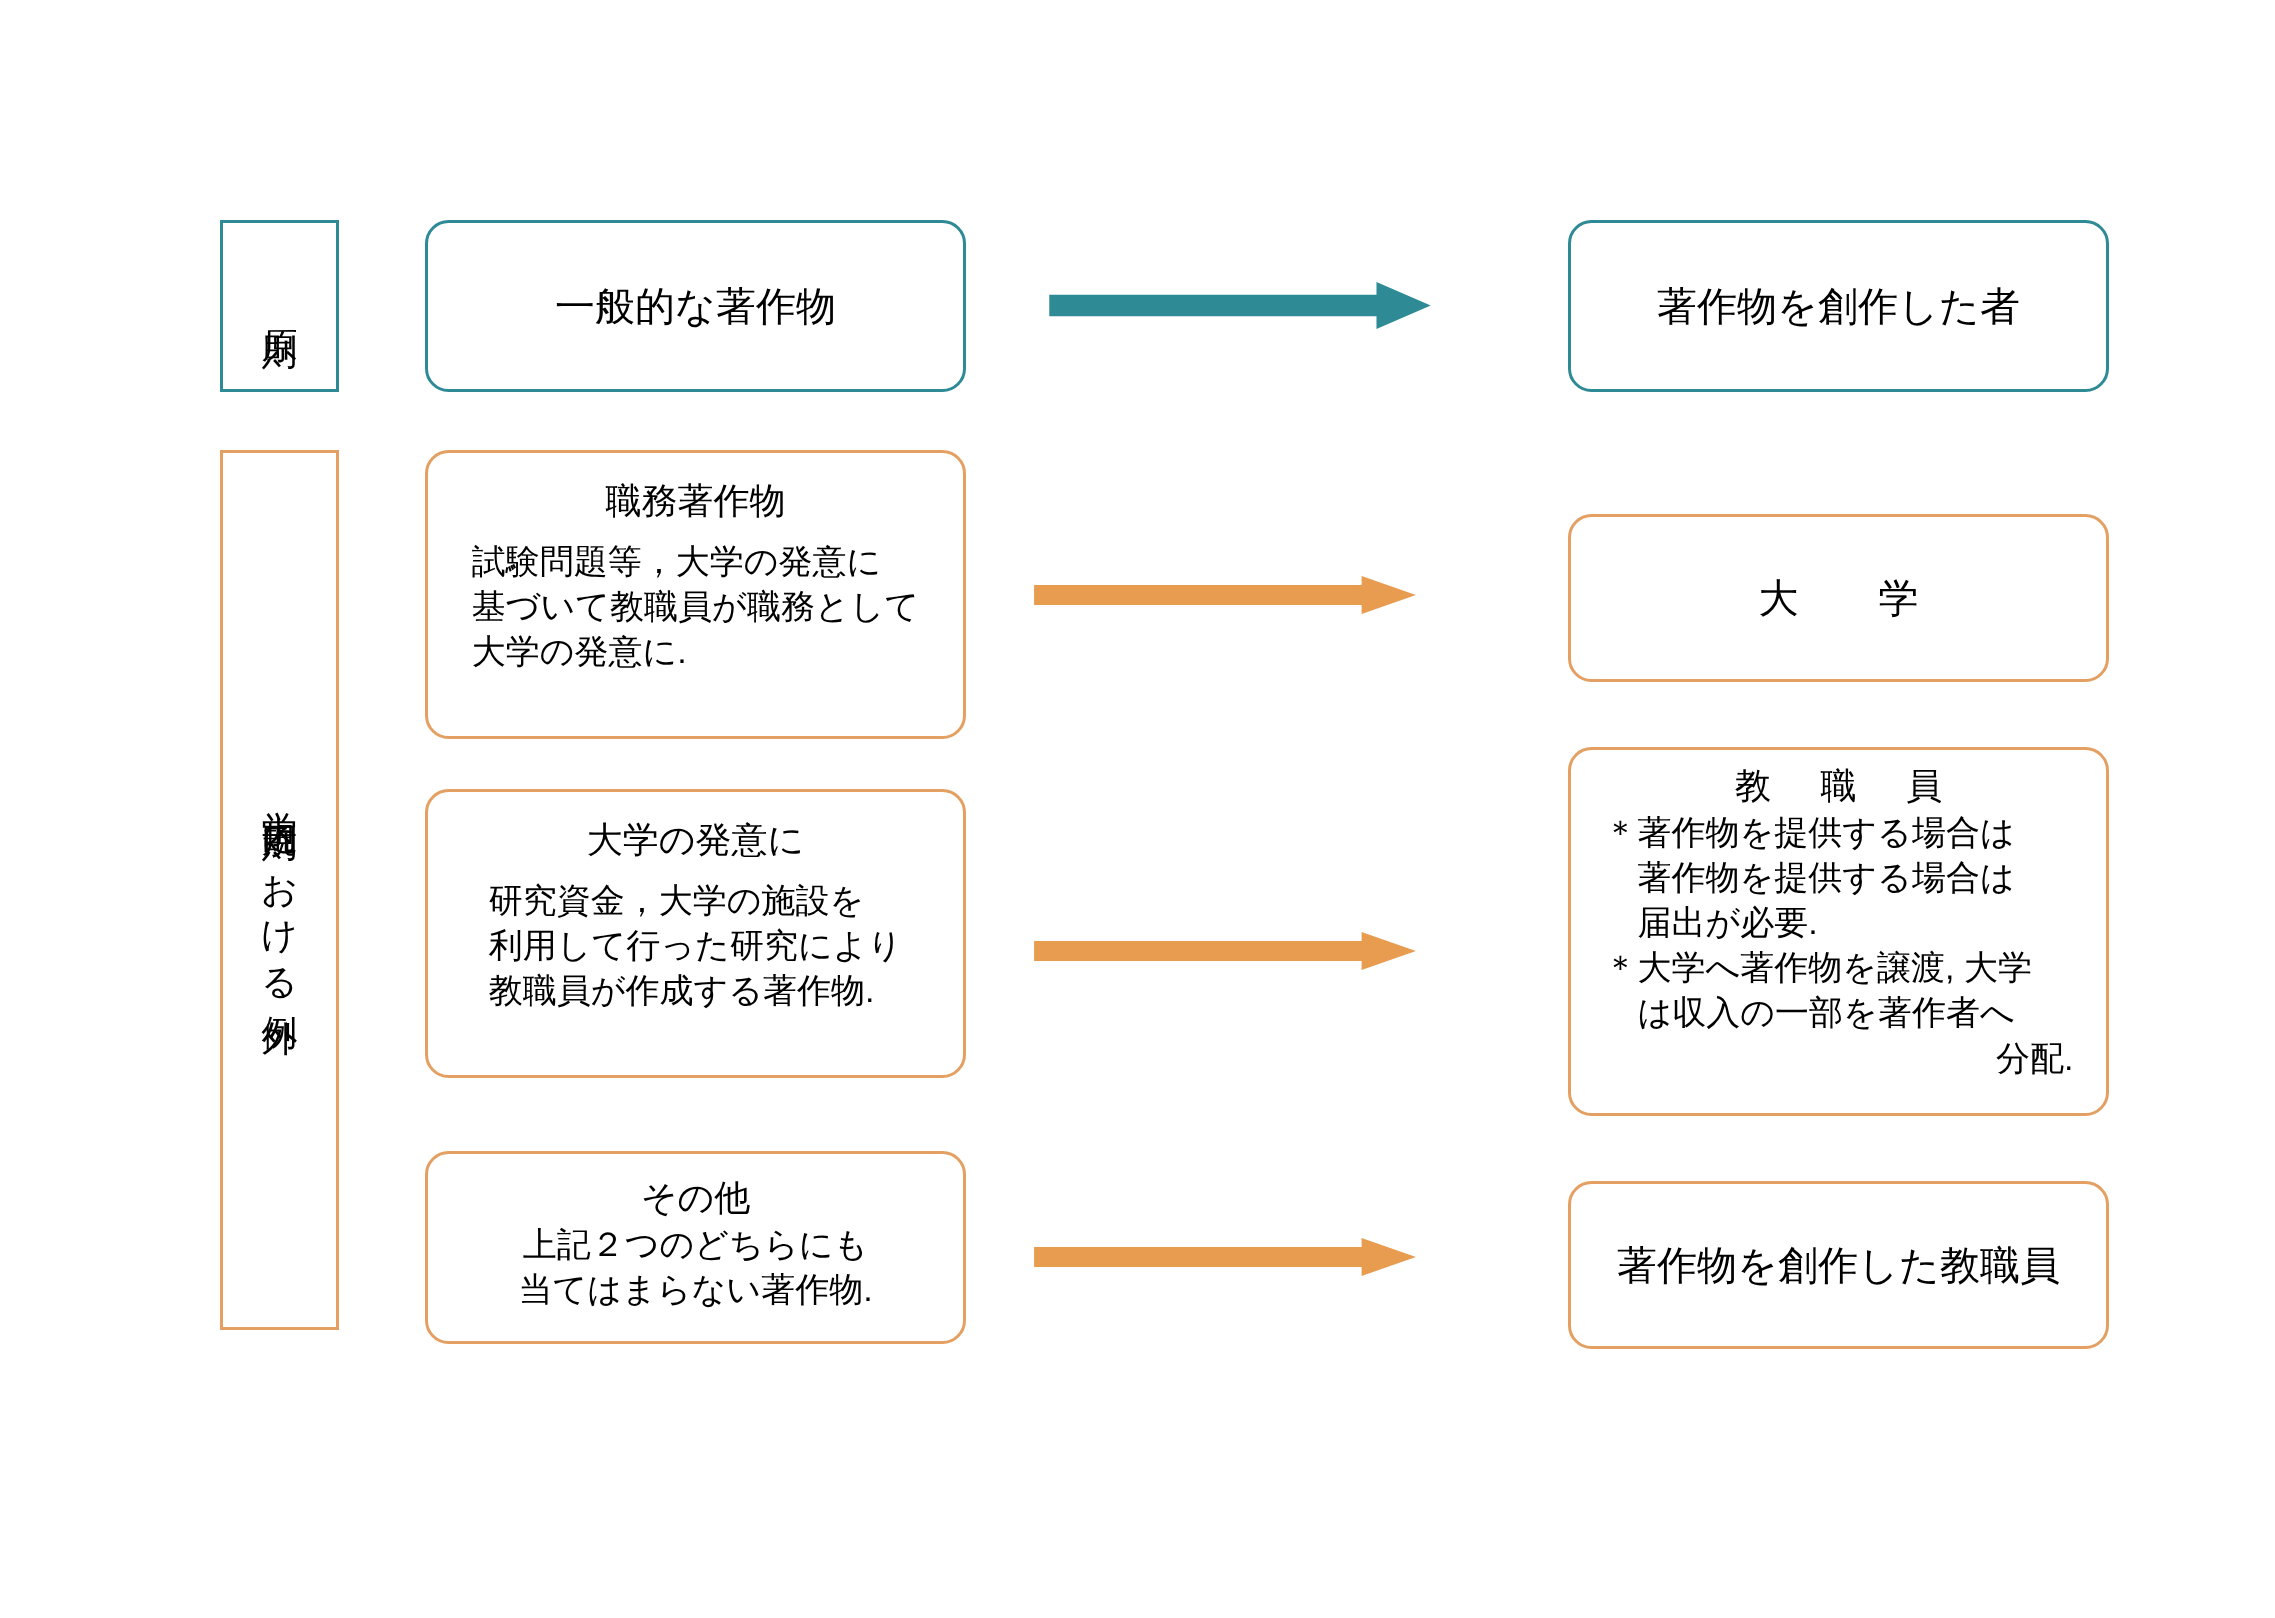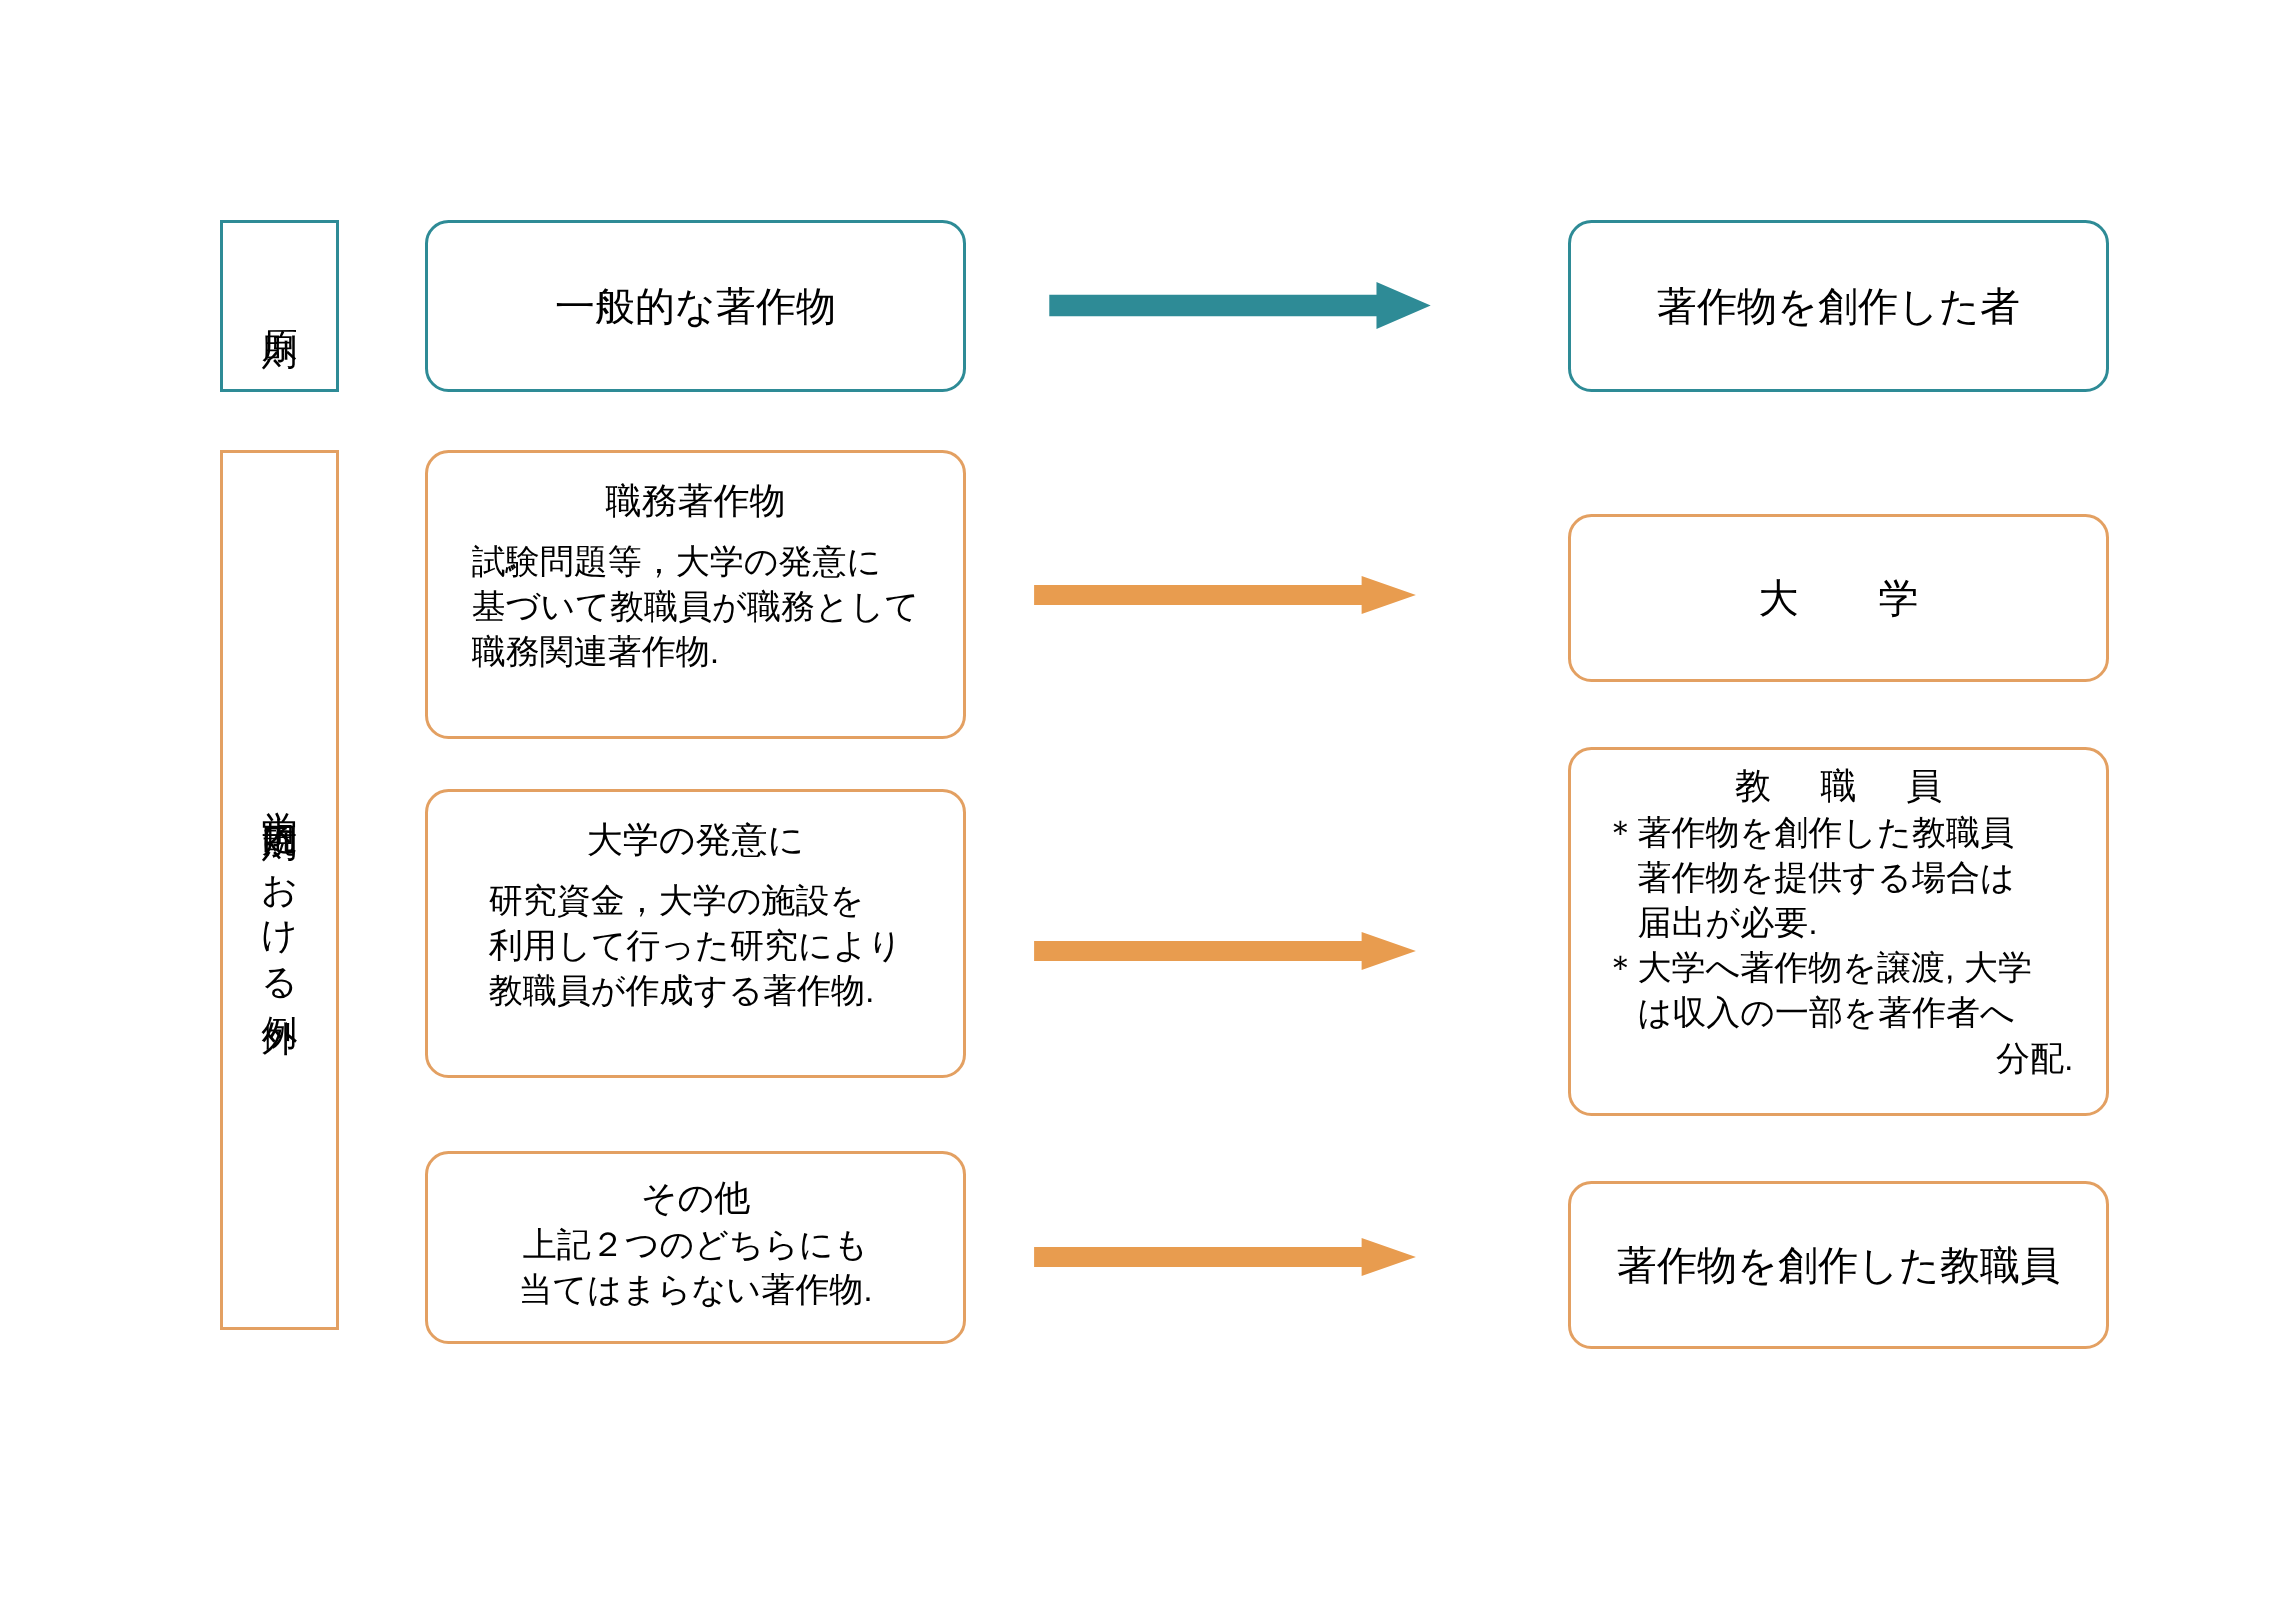--- a/index.html
+++ b/index.html
@@ -105,21 +105,21 @@
     <path d="M0 14 H 362 V 0 L 422 26 L 362 52 V 38 H 0 Z" fill="#2E8B96"></path>
   </svg>
 
   <div class="box teal-border rounded" style="left:1568px; top:220px; width:541px; height:172px;">
     <div class="single-line">著作物を創作した者</div>
   </div>
 
   <div class="box orange-border rounded" style="left:425px; top:450px; width:541px; height:289px; justify-content:flex-start; padding-top:23.5px;">
     <div class="box-title">職務著作物</div>
     <div class="gap-sm"></div>
-    <div class="box-body"><span>試験問題等，大学の発意に</span><br><span>基づいて教職員が職務として</span><br><span>職務関連著作物.</span></div>
+    <div class="box-body"><span>試験問題等，大学の発意に</span><br><span>基づいて教職員が職務として</span><br><span>大学の発意に.</span></div>
   </div>
 
   <svg class="arrow" style="left:1034px; top:576px;" width="382" height="38" viewBox="0 0 422 42">
     <path d="M0 10 H 362 V 0 L 422 21 L 362 42 V 32 H 0 Z" fill="#E89C4F"></path>
   </svg>
 
   <div class="box orange-border rounded" style="left:1568px; top:514px; width:541px; height:168px;">
     <div class="single-line">大　　学</div>
   </div>
 
@@ -129,21 +129,21 @@
     <div class="box-body"><span>研究資金，大学の施設を</span><br><span>利用して行った研究により</span><br><span>教職員が作成する著作物.</span></div>
   </div>
 
   <svg class="arrow" style="left:1034px; top:932px;" width="382" height="38" viewBox="0 0 422 42">
     <path d="M0 10 H 362 V 0 L 422 21 L 362 42 V 32 H 0 Z" fill="#E89C4F"></path>
   </svg>
 
   <div class="box orange-border rounded" style="left:1568px; top:747px; width:541px; height:369px; justify-content:flex-start; padding-top:12px;">
     <div class="box-title tracked">教 職 員</div>
     <div class="box-body" style="white-space:normal; width:470px;">
-        <span class="hang">＊著作物を創作した教職員</span>
+        <span class="hang">＊著作物を提供する場合は</span>
         <span class="hang" style="padding-left:0;text-indent:0;">　著作物を提供する場合は</span>
         <span class="hang" style="padding-left:0;text-indent:0;">　届出が必要.</span>
         <span class="hang" style="padding-left:0;text-indent:0;">＊大学へ著作物を譲渡, 大学</span>
         <span class="hang" style="padding-left:0;text-indent:0;">　は収入の一部を著作者へ</span>
         <span class="hang" style="padding-left:0;text-indent:0;text-align:right;">　分配.</span>
       </div>
   </div>
 
   <div class="box orange-border rounded" style="left:425px; top:1151px; width:541px; height:193px; justify-content:flex-start; padding-top:20px;">
     <div class="box-title">その他</div>

